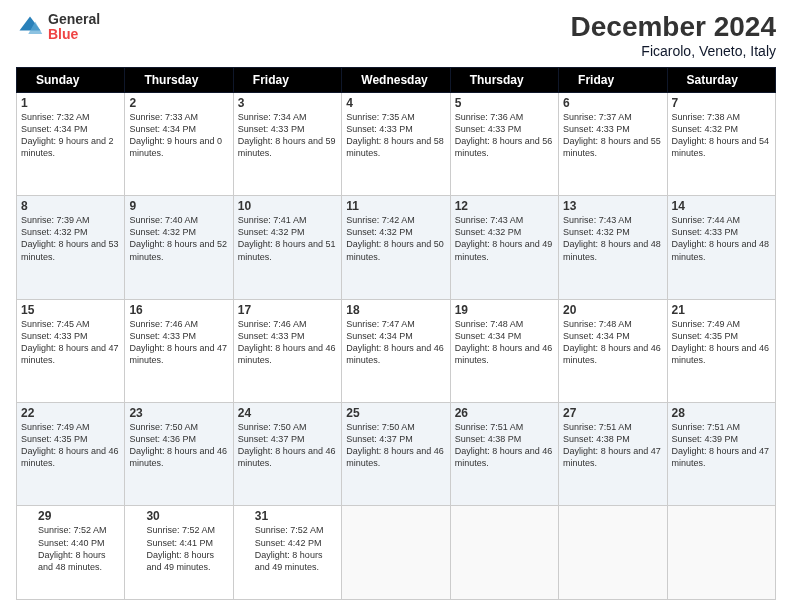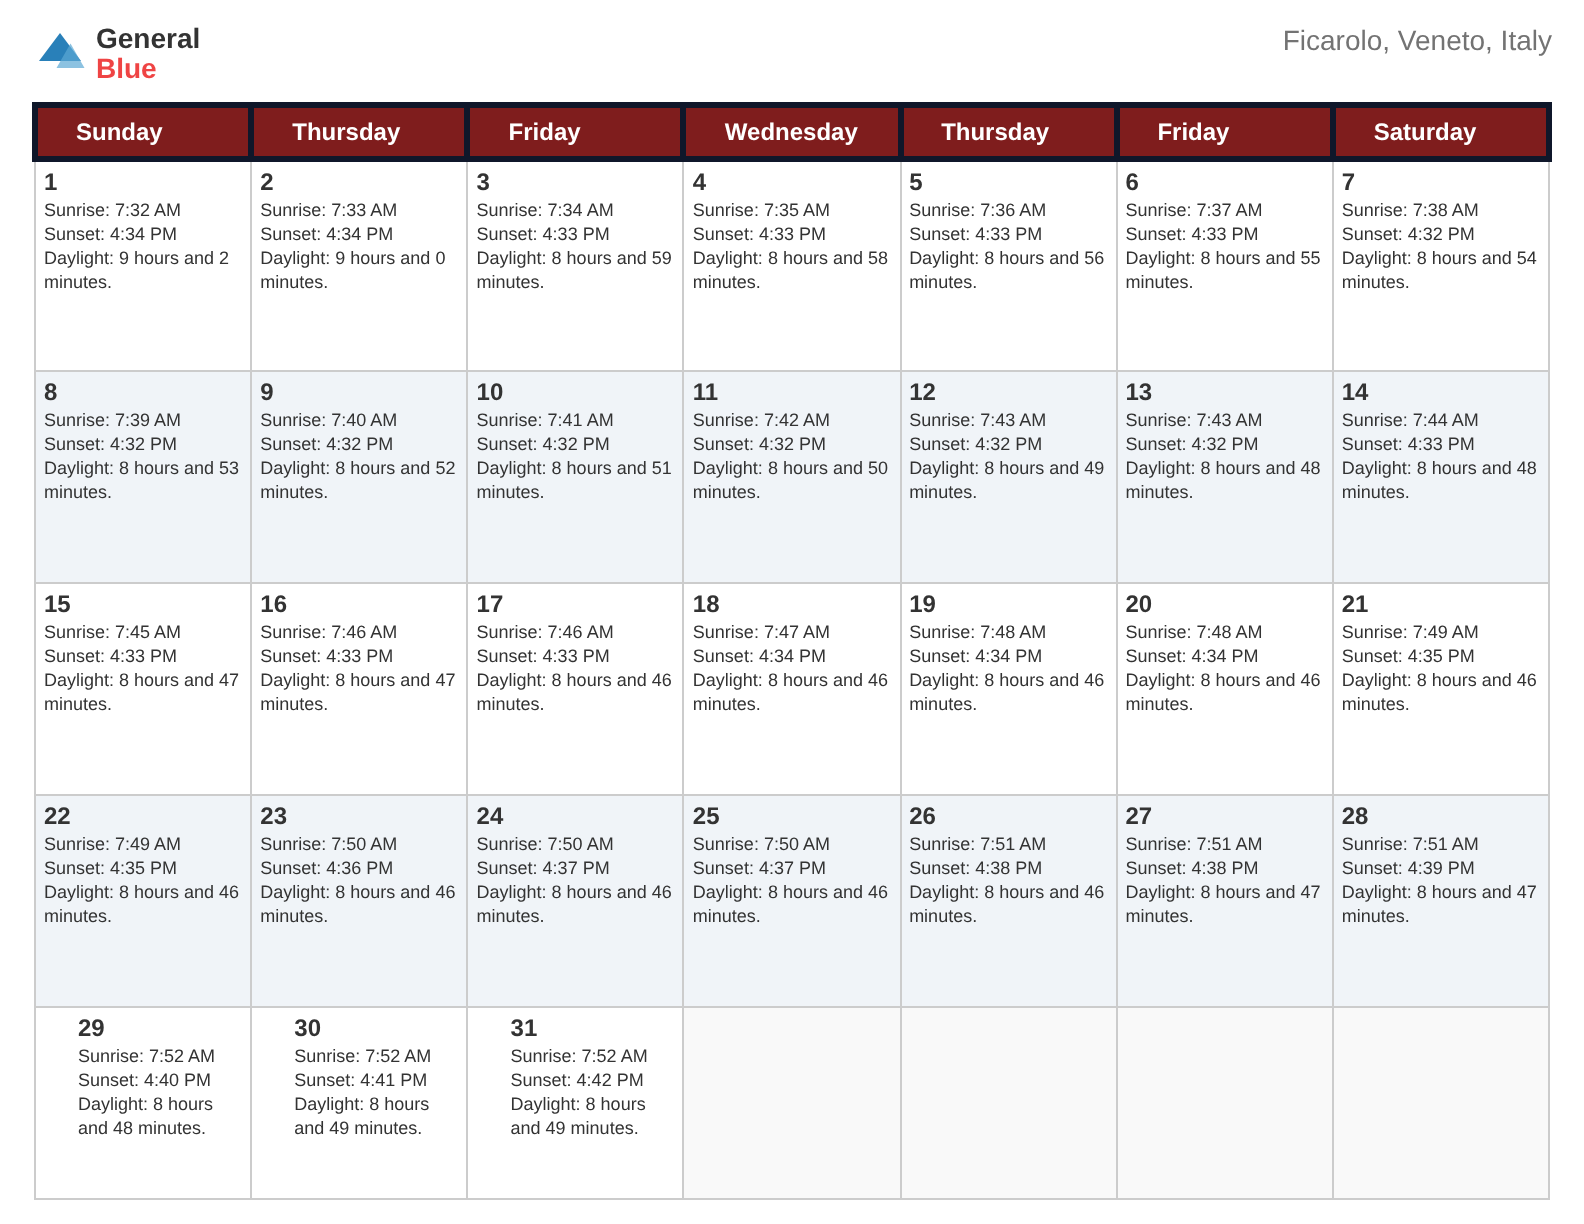--- a/index.html
+++ b/index.html
@@ -52,37 +52,37 @@
       text-align: right;
     }
     .main-title {
       font-size: 28px;
       font-weight: bold;
       color: #333;
       line-height: 1.1;
     }
     .subtitle {
       font-size: 14px;
-      color: #737373;
+      color: #0f172a;
     }
     .calendar {
       flex: 1;
       border: 1px solid #ccc;
       border-collapse: collapse;
       width: 100%;
       table-layout: fixed;
     }
     .calendar th {
-      background: #7f1d1d;
+      background: #000000;
       color: #fff;
       font-size: 12px;
       font-weight: bold;
       padding: 5px 19px;
       text-align: left;
-      border: 3px solid #0f172a;
+      border: 1px solid #0f172a;
     }
     .calendar td {
       border: 1px solid #ccc;
       vertical-align: top;
       padding: 3px 4px;
       font-size: 9.5px;
       color: #333;
       background: #fff;
       height: 78px;
     }
@@ -117,20 +117,21 @@
       <svg class="logo-icon" viewBox="0 0 32 32" xmlns="http://www.w3.org/2000/svg">
         <polygon points="16,4 28,20 4,20" fill="#2980b9"></polygon>
         <polygon points="22,10 30,24 14,24" fill="#5ba8d4" opacity="0.7"></polygon>
       </svg>
       <div class="logo-text">
         <span class="logo-general">General</span>
         <span class="logo-blue">Blue</span>
       </div>
     </div>
     <div class="title-block">
+      <div class="main-title">December 2024</div>
       <div class="subtitle">Ficarolo, Veneto, Italy</div>
     </div>
   </div>
 
   <table class="calendar">
     <thead>
       <tr>
       <th>Sunday</th>
           <th>Thursday</th>
           <th>Friday</th>

